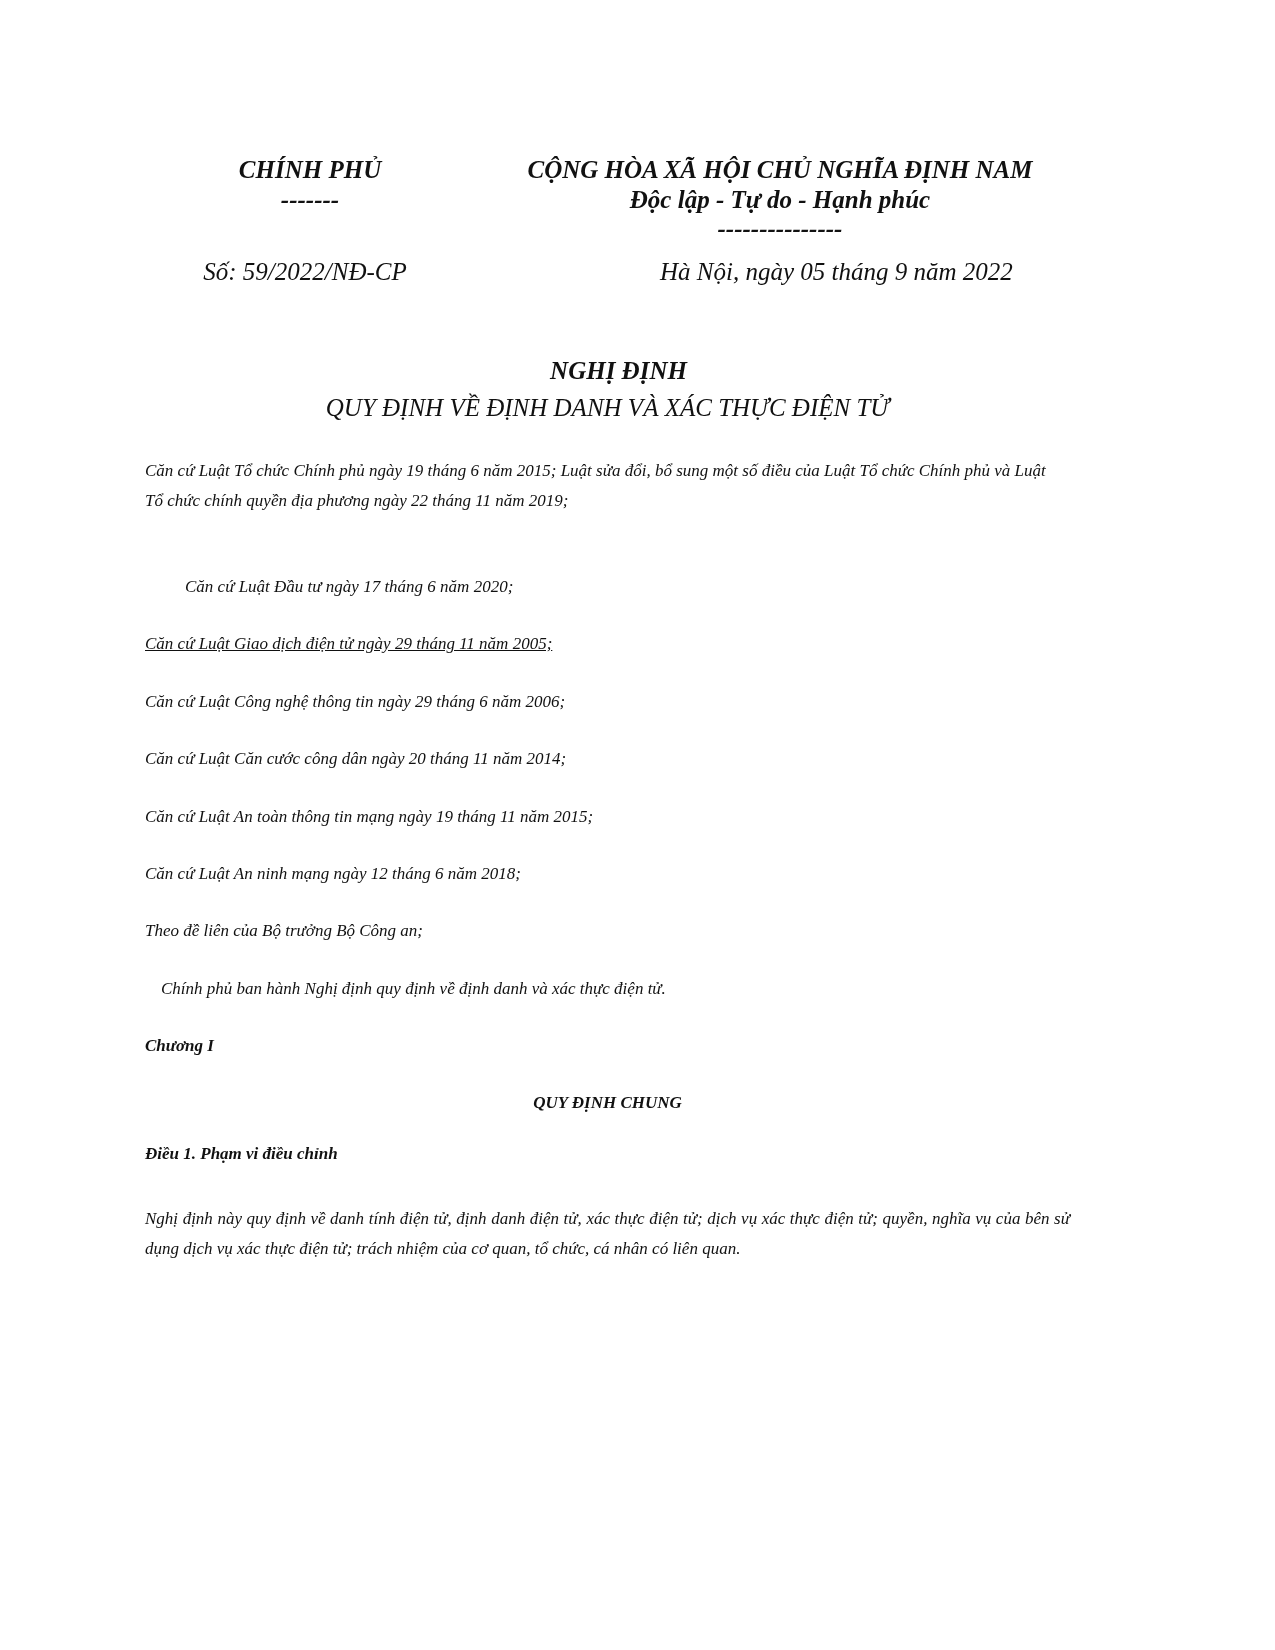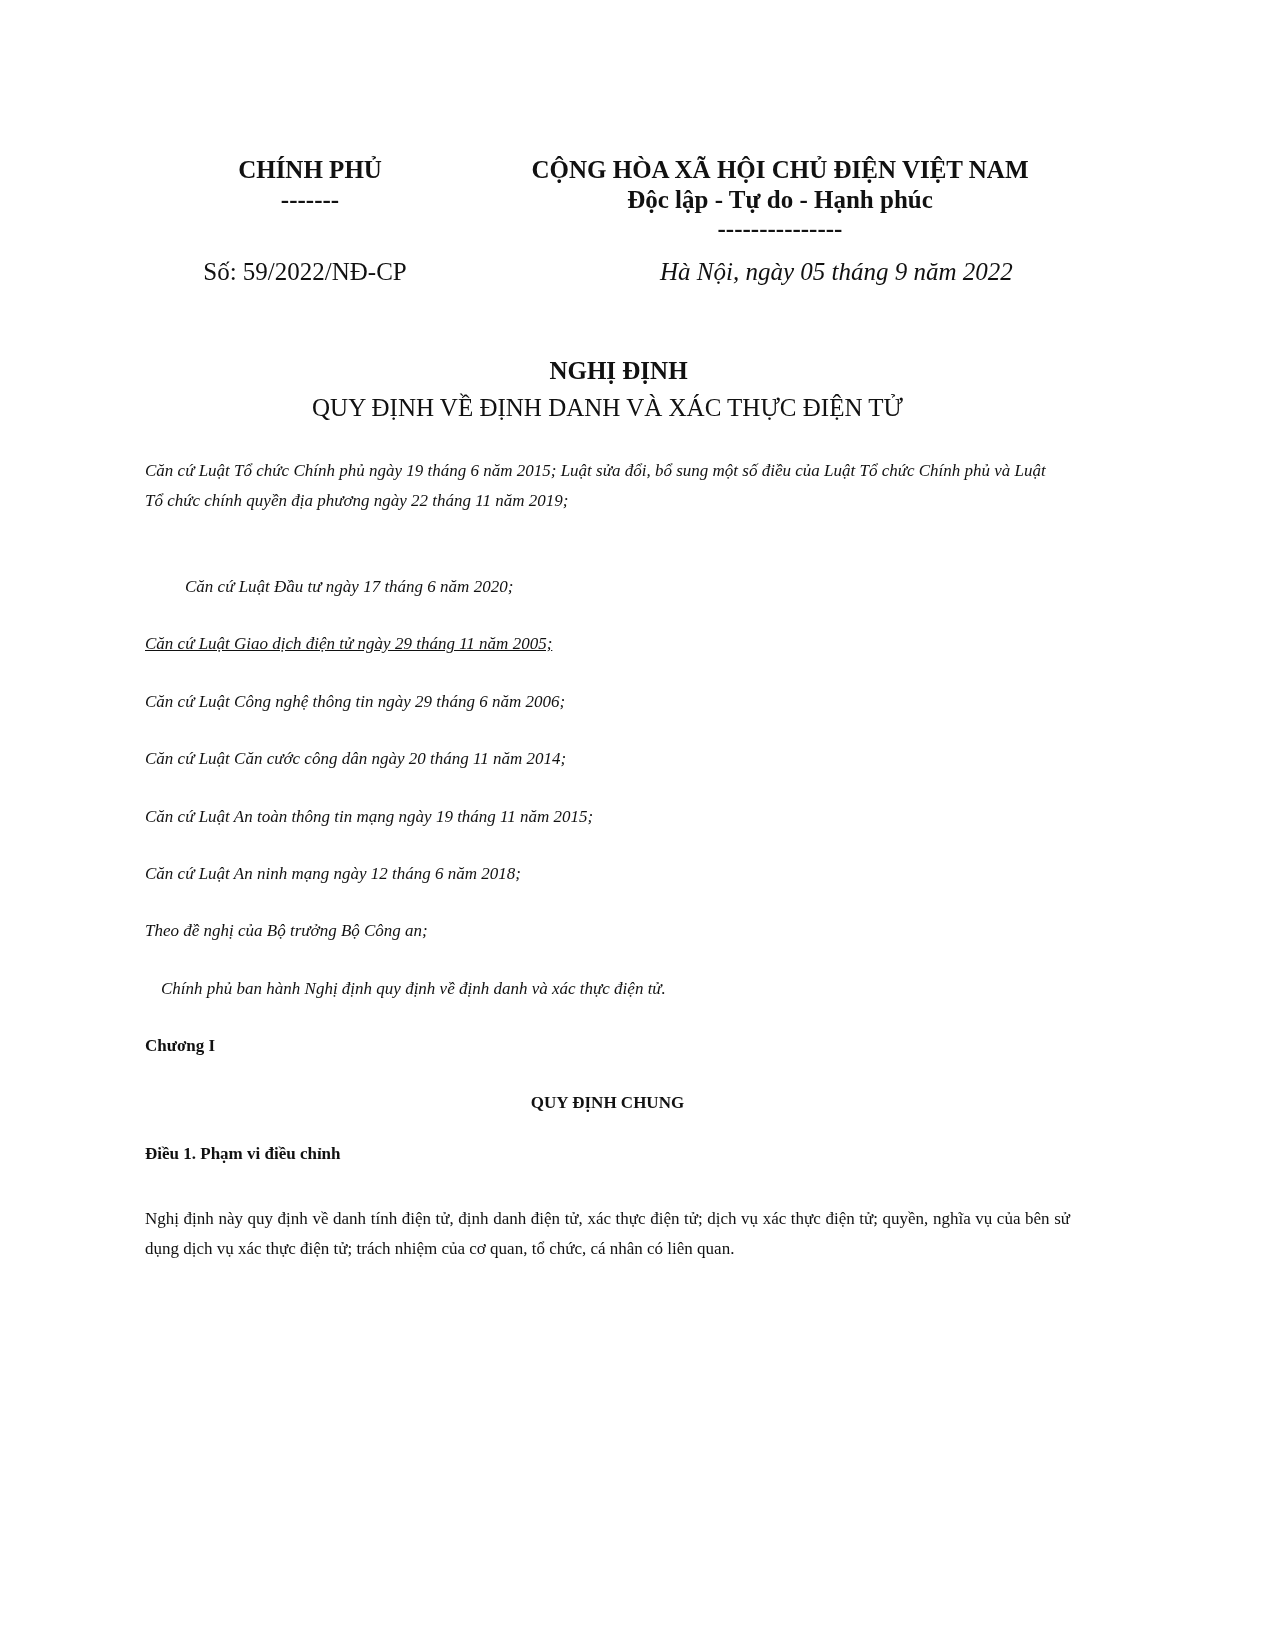--- a/index.html
+++ b/index.html
@@ -1,56 +1,56 @@
 <!DOCTYPE html>
 <html><head>
   <meta charset="utf-8">
   <style>
     html, body { margin: 0; padding: 0; background: #ffffff; }
     body {
       width: 1275px; height: 1650px; position: relative; overflow: hidden;
       font-family: "Liberation Serif", "DejaVu Serif", serif;
       color: #111111;
     }
-    .abs { position: absolute; }
+    .abs { position: absolute; font-style: italic; }
     .hdr { font-size: 25px; line-height: 30px; white-space: nowrap; }
     .b { font-weight: bold; }
     .i { font-style: italic; }
     .center { text-align: center; }
     .left-col { left: 190px; width: 240px; }
     .right-col { left: 470px; width: 620px; }
     .para {
       left: 145px; width: 925px;
       font-size: 17px; line-height: 30px;
     }
     .justify { text-align: justify; }
   </style>
 </head>
 <body>
 
 <div class="abs hdr b center left-col" style="top:155px;">CHÍNH PHỦ</div>
 <div class="abs hdr b center left-col" style="top:185px;">-------</div>
 
-<div class="abs hdr b center right-col" style="top:155px;">CỘNG HÒA XÃ HỘI CHỦ ĐIỆN VIỆT NAM</div>
+<div class="abs hdr b center right-col" style="top:155px;">CỘNG HÒA XÃ HỘI CHỦ NGHĨA ĐỊNH NAM</div>
 <div class="abs hdr b center right-col" style="top:185px;">Độc lập - Tự do - Hạnh phúc</div>
 <div class="abs hdr b center right-col" style="top:214px;">---------------</div>
 
 <div class="abs hdr center left-col" style="top:257px; left:170px; width:270px;">Số: 59/2022/NĐ-CP</div>
 <div class="abs hdr i" style="top:257px; left:660px;">Hà Nội, ngày 05 tháng 9 năm 2022</div>
 
 <div class="abs hdr b center" style="top:356px; left:156px; width:925px;">NGHỊ ĐỊNH</div>
 <div class="abs hdr center" style="top:393px; left:145px; width:925px;">QUY ĐỊNH VỀ ĐỊNH DANH VÀ XÁC THỰC ĐIỆN TỬ</div>
 
 <div class="abs para i" style="top:456px; width:905px;">Căn cứ Luật Tổ chức Chính phủ ngày 19 tháng 6 năm 2015; Luật sửa đổi, bổ sung một số điều của Luật Tổ chức Chính phủ và Luật Tổ chức chính quyền địa phương ngày 22 tháng 11 năm 2019;</div>
 <div class="abs para i" style="top:572px;margin-left:40px;">Căn cứ Luật Đầu tư ngày 17 tháng 6 năm 2020;</div>
 <div class="abs para i" style="top:629px;text-decoration:underline;">Căn cứ Luật Giao dịch điện tử ngày 29 tháng 11 năm 2005;</div>
 <div class="abs para i" style="top:687px;">Căn cứ Luật Công nghệ thông tin ngày 29 tháng 6 năm 2006;</div>
 <div class="abs para i" style="top:744px;font-style:italic;">Căn cứ Luật Căn cước công dân ngày 20 tháng 11 năm 2014;</div>
 <div class="abs para i" style="top:802px;">Căn cứ Luật An toàn thông tin mạng ngày 19 tháng 11 năm 2015;</div>
 <div class="abs para i" style="top:859px;">Căn cứ Luật An ninh mạng ngày 12 tháng 6 năm 2018;</div>
-<div class="abs para i" style="top:916px;">Theo đề nghị của Bộ trưởng Bộ Công an;</div>
+<div class="abs para i" style="top:916px;">Theo đề liên của Bộ trưởng Bộ Công an;</div>
 <div class="abs para i" style="top:974px;margin-left:16px;">Chính phủ ban hành Nghị định quy định về định danh và xác thực điện tử.</div>
 
 <div class="abs para b" style="top:1031px;">Chương I</div>
 <div class="abs para b center" style="top:1088px; left:145px; width:925px;">QUY ĐỊNH CHUNG</div>
 
 <div class="abs para b" style="top:1139px;">Điều 1. Phạm vi điều chỉnh</div>
 <div class="abs para justify" style="top:1204px;">Nghị định này quy định về danh tính điện tử, định danh điện tử, xác thực điện tử; dịch vụ xác thực điện tử; quyền, nghĩa vụ của bên sử dụng dịch vụ xác thực điện tử; trách nhiệm của cơ quan, tổ chức, cá nhân có liên quan.</div>
 
 </body></html>

